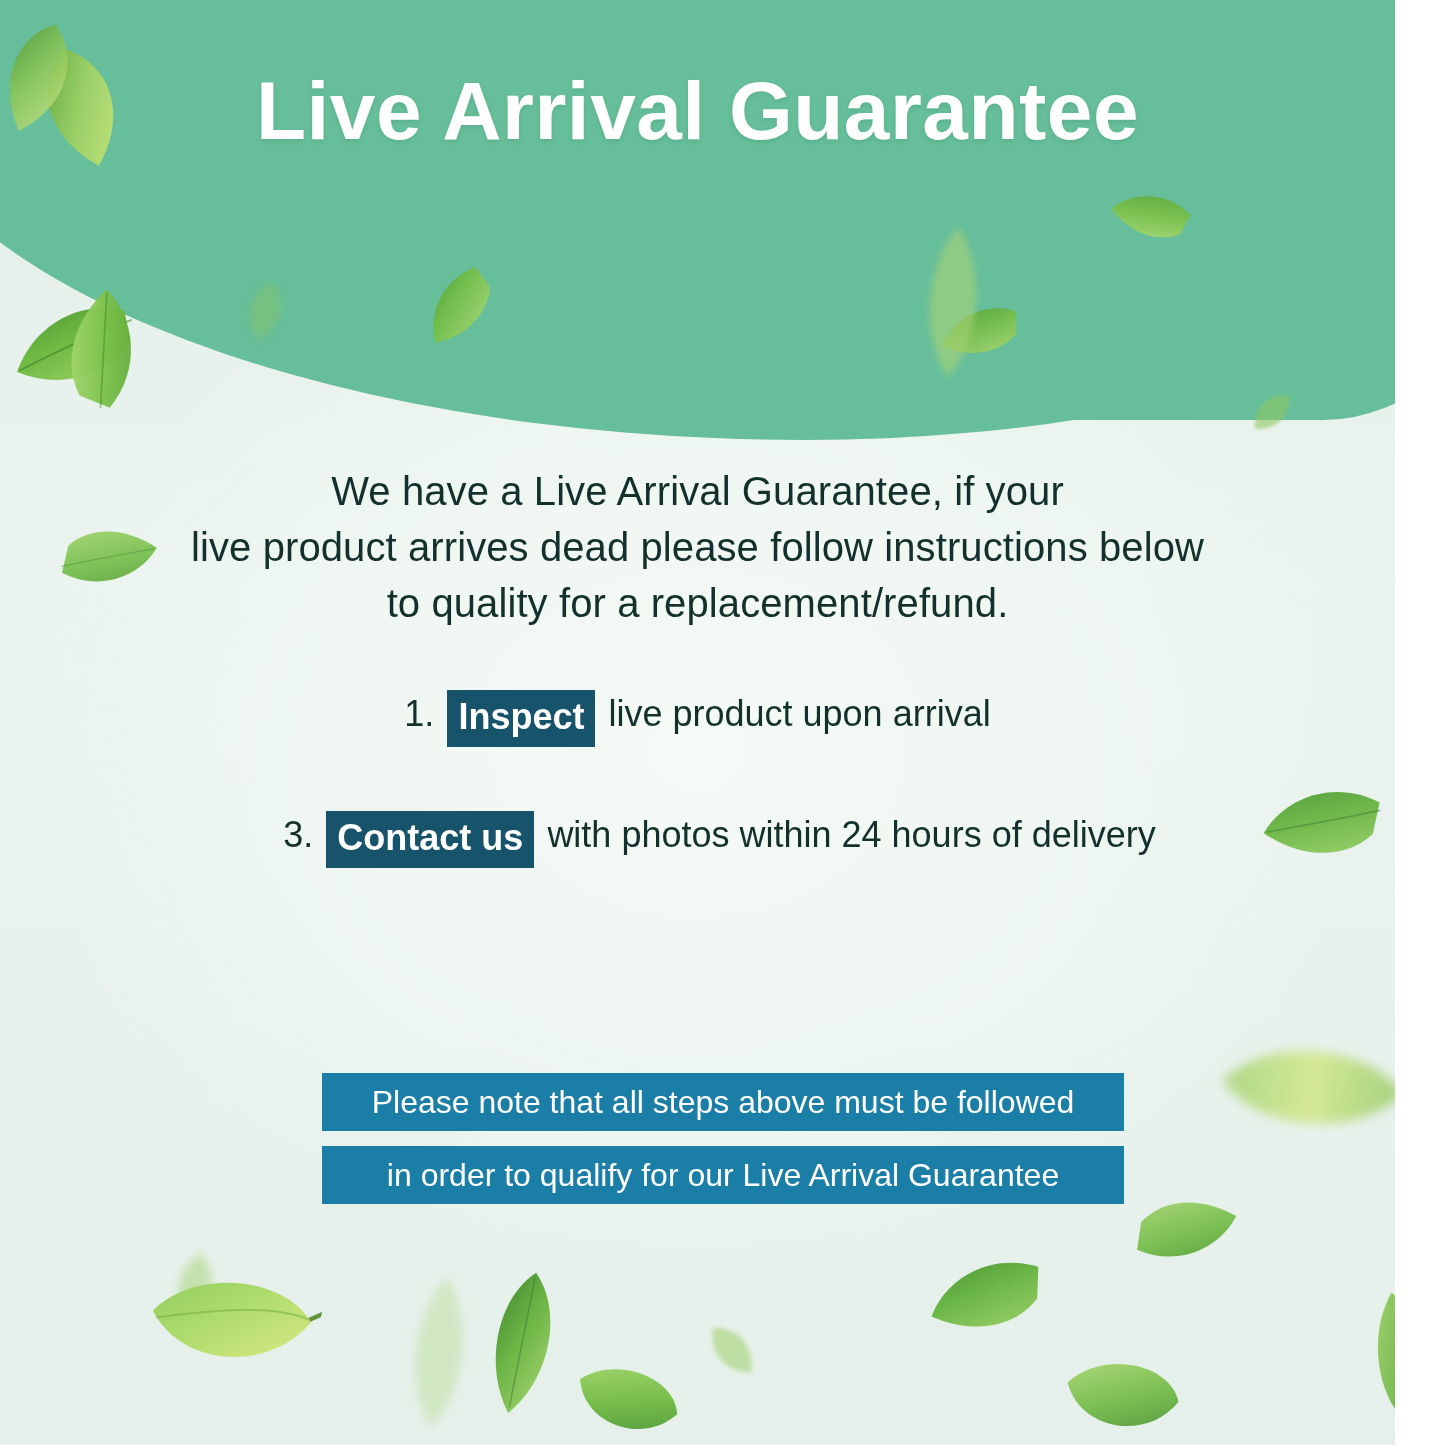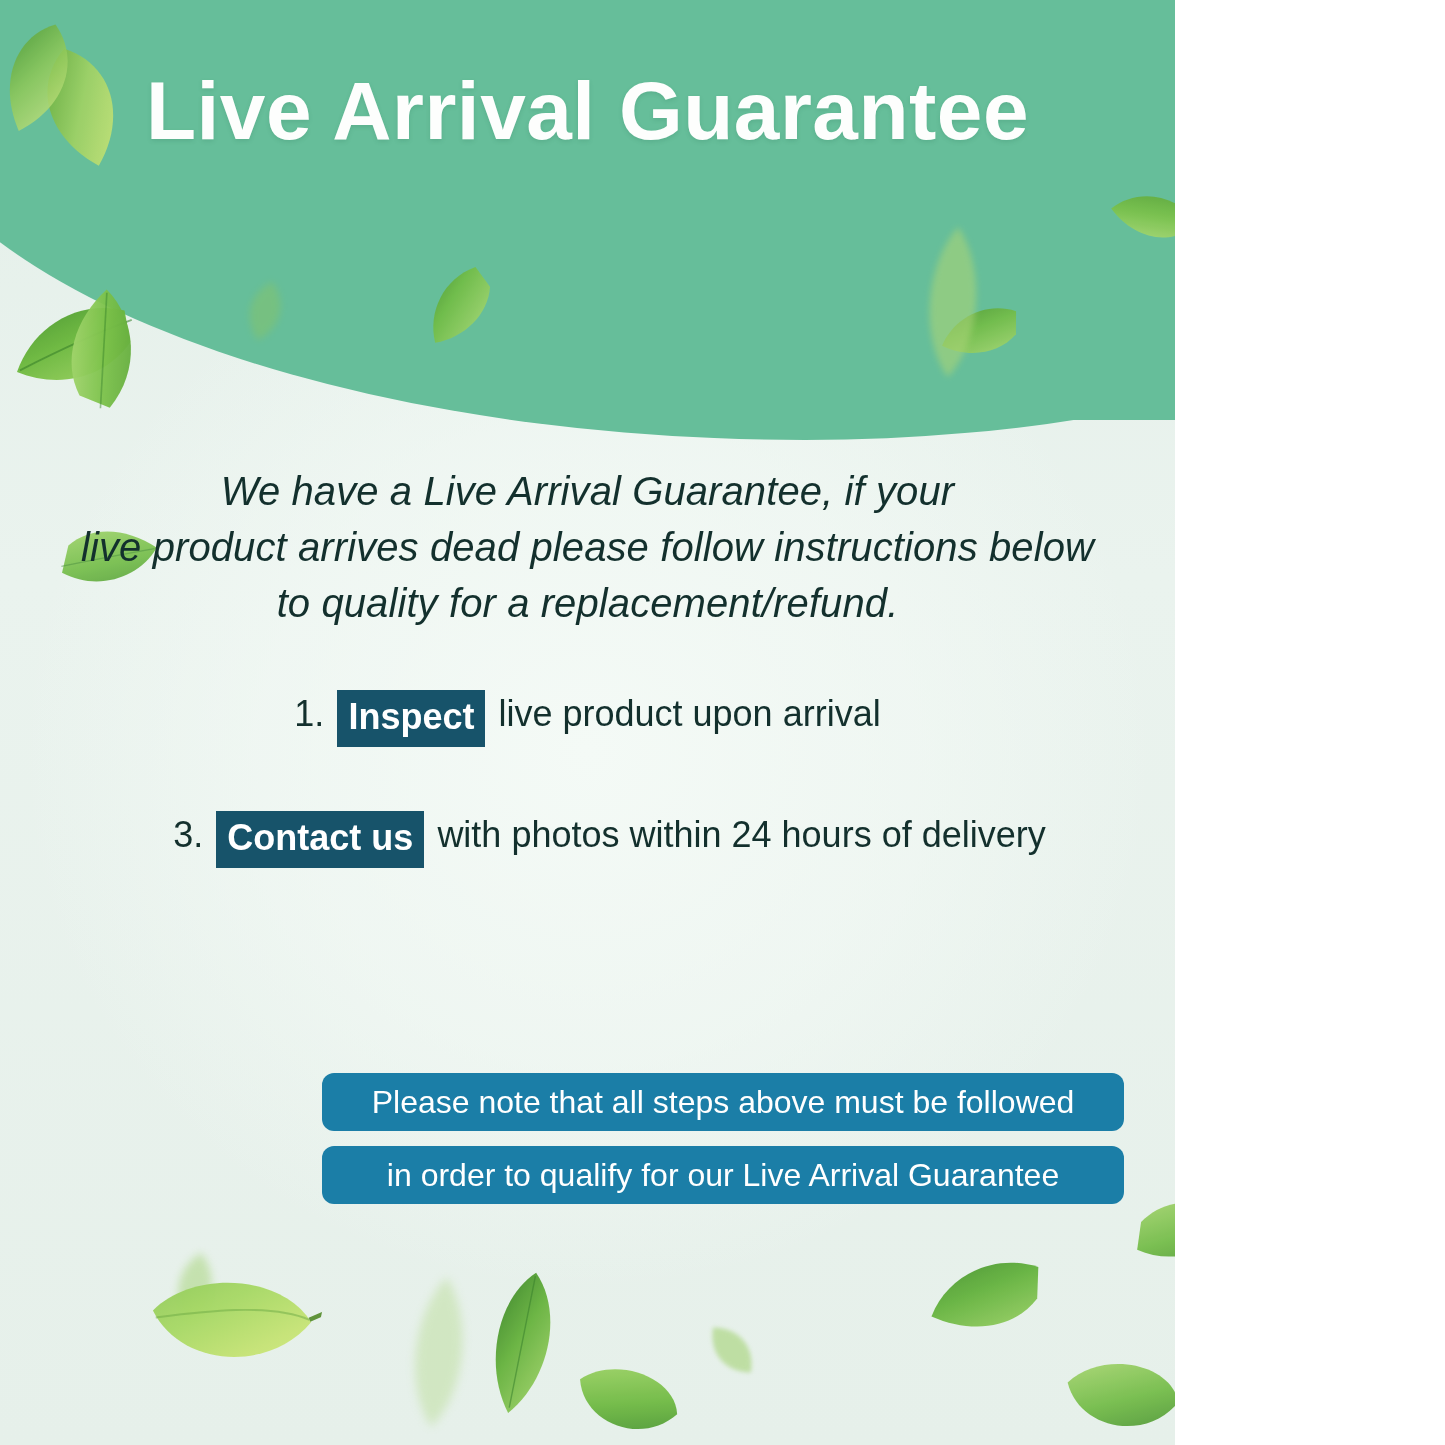--- a/index.html
+++ b/index.html
@@ -8,21 +8,21 @@
   }
   body {
     width: 1445px;
     height: 1445px;
     overflow: hidden;
     font-family: "Liberation Sans", sans-serif;
   }
 
   #poster {
     position: relative;
-    width: 1175px;
+    width: 1395px;
     height: 1445px;
     background: #e7f1ec;
     overflow: hidden;
   }
 
   
   .bg-sheen {
     position: absolute;
     inset: 0;
     background:
@@ -70,21 +70,20 @@
   .intro {
     position: absolute;
     left: 0;
     right: 0;
     top: 463px;
     text-align: center;
     color: #13302d;
     font-size: 40px;
     line-height: 56px;
     letter-spacing: 0.1px;
-    font-style: italic;
   }
   .intro .l { display: block; }
 
   .steps {
     position: absolute;
     left: 0;
     right: 0;
     top: 684px;
   }
   .step {
@@ -113,21 +112,20 @@
     position: absolute;
     left: 322px;
     width: 802px;
     background: #1b7ea7;
     color: #ffffff;
     font-size: 32px;
     line-height: 58px;
     height: 58px;
     text-align: center;
     white-space: nowrap;
-    border-radius: 12px;
   }
   .note-1 { top: 1073px; }
   .note-2 { top: 1146px; }
 
   
   .leaf {
     position: absolute;
     pointer-events: none;
   }
   .leaf svg { display: block; width: 100%; height: 100%; }

